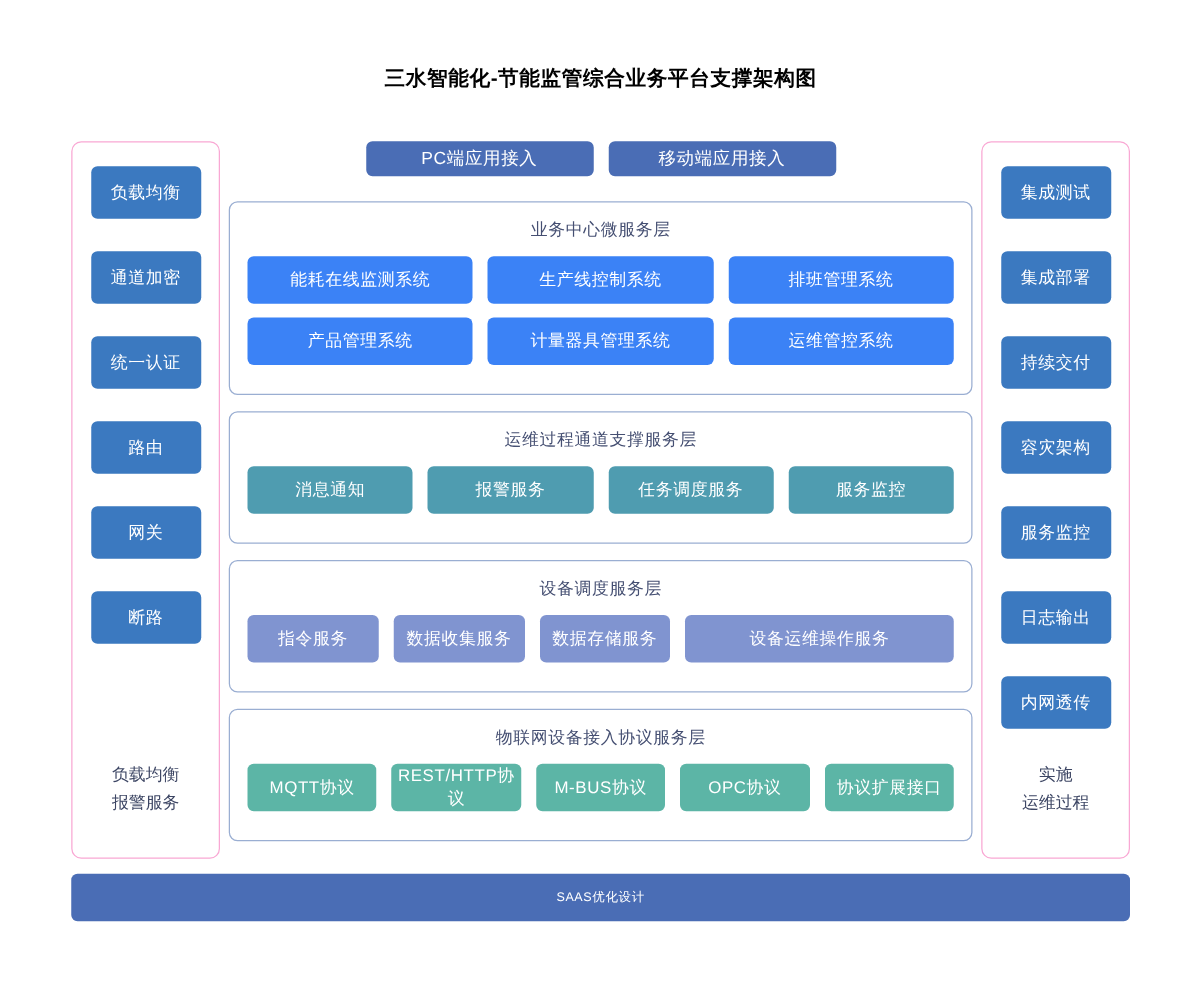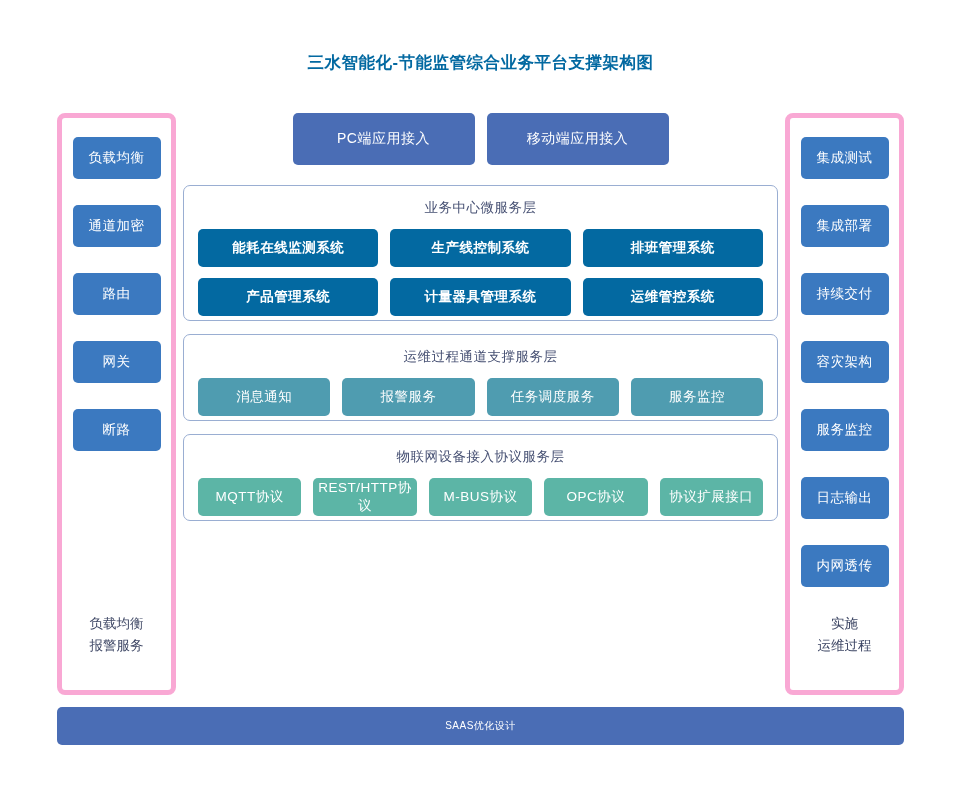--- a/index.html
+++ b/index.html
@@ -17,42 +17,42 @@
   .page {
     position: relative;
     width: 961px;
     height: 804px;
     box-sizing: border-box;
   }
   .title {
     text-align: center;
     font-size: 16.5px;
     font-weight: bold;
-    color: #0369a1;
+    color: #000000;
     letter-spacing: .5px;
     padding-top: 52px;
   }
   .canvas {
     position: absolute;
     left: 57px;
     top: 113px;
     width: 847px;
     display: flex;
     flex-direction: column;
   }
   .body-row {
     display: flex;
     align-items: stretch;
     gap: 7px;
   }
   
   .side-col {
     width: 119px;
     flex: 0 0 119px;
-    border: 5px solid #f9a8d4;
+    border: 1px solid #f9a8d4;
     border-radius: 8px;
     background: #ffffff;
     box-sizing: border-box;
     display: flex;
     flex-direction: column;
     align-items: center;
     padding: 19px 0 14px 0;
   }
   .side-btn {
     width: 88px;
@@ -83,36 +83,36 @@
     flex-direction: column;
   }
   .topbar-row {
     display: flex;
     gap: 12px;
     justify-content: center;
     margin-bottom: 20px;
   }
   .topbar-btn {
     width: 182px;
-    height: 52px;
+    height: 28px;
     border-radius: 5px;
     background: #4a6db5;
     color: #ffffff;
     font-size: 14px;
     display: flex;
     align-items: center;
     justify-content: center;
     letter-spacing: .5px;
   }
   .layer {
     border: 1px solid #9aaed2;
     border-radius: 7px;
     background: #ffffff;
     box-sizing: border-box;
-    padding: 13px 14px 4px 14px;
+    padding: 13px 14px 23px 14px;
     margin-bottom: 13px;
   }
   .layer:last-child { margin-bottom: 0; }
   .layer-title {
     text-align: center;
     font-size: 13.5px;
     color: #454f72;
     margin-bottom: 12px;
     letter-spacing: .5px;
   }
@@ -127,21 +127,21 @@
     border-radius: 5px;
     display: flex;
     align-items: center;
     justify-content: center;
     color: #ffffff;
     font-size: 13.5px;
     letter-spacing: .5px;
     box-sizing: border-box;
     text-align: center;
   }
-  .chip.biz     { background: #0369a1; font-weight: bold; }
+  .chip.biz     { background: #3b82f6; }
   .chip.support { background: #4f9cb0; }
   .chip.device  { background: #8094d0; }
   .chip.proto   { background: #5cb5a6; }
   .chip.wide    { flex: 2.05 1 0; }
   
   .bottom-bar {
     margin-top: 12px;
     height: 38px;
     border-radius: 5px;
     background: #4a6db5;
@@ -160,20 +160,21 @@
 
   <div class="title">三水智能化-节能监管综合业务平台支撑架构图</div>
 
   <div class="canvas">
 
     <div class="body-row">
 
       <div class="side-col" id="left-sidebar">
           <div class="side-btn">负载均衡</div>
           <div class="side-btn">通道加密</div>
+          <div class="side-btn">统一认证</div>
           <div class="side-btn">路由</div>
           <div class="side-btn">网关</div>
           <div class="side-btn">断路</div>
           <div class="side-foot">
             <div>负载均衡</div>
             <div>报警服务</div>
           </div>
         </div>
 
       <div class="center-col">
@@ -195,20 +196,29 @@
                 <div class="chip biz">运维管控系统</div>
               </div>
             </div>
             <div class="layer">
               <div class="layer-title">运维过程通道支撑服务层</div>
               <div class="chip-row">
                 <div class="chip support">消息通知</div>
                 <div class="chip support">报警服务</div>
                 <div class="chip support">任务调度服务</div>
                 <div class="chip support">服务监控</div>
+              </div>
+            </div>
+            <div class="layer">
+              <div class="layer-title">设备调度服务层</div>
+              <div class="chip-row">
+                <div class="chip device">指令服务</div>
+                <div class="chip device">数据收集服务</div>
+                <div class="chip device">数据存储服务</div>
+                <div class="chip device wide">设备运维操作服务</div>
               </div>
             </div>
             <div class="layer">
               <div class="layer-title">物联网设备接入协议服务层</div>
               <div class="chip-row">
                 <div class="chip proto">MQTT协议</div>
                 <div class="chip proto">REST/HTTP协议</div>
                 <div class="chip proto">M-BUS协议</div>
                 <div class="chip proto">OPC协议</div>
                 <div class="chip proto">协议扩展接口</div>

